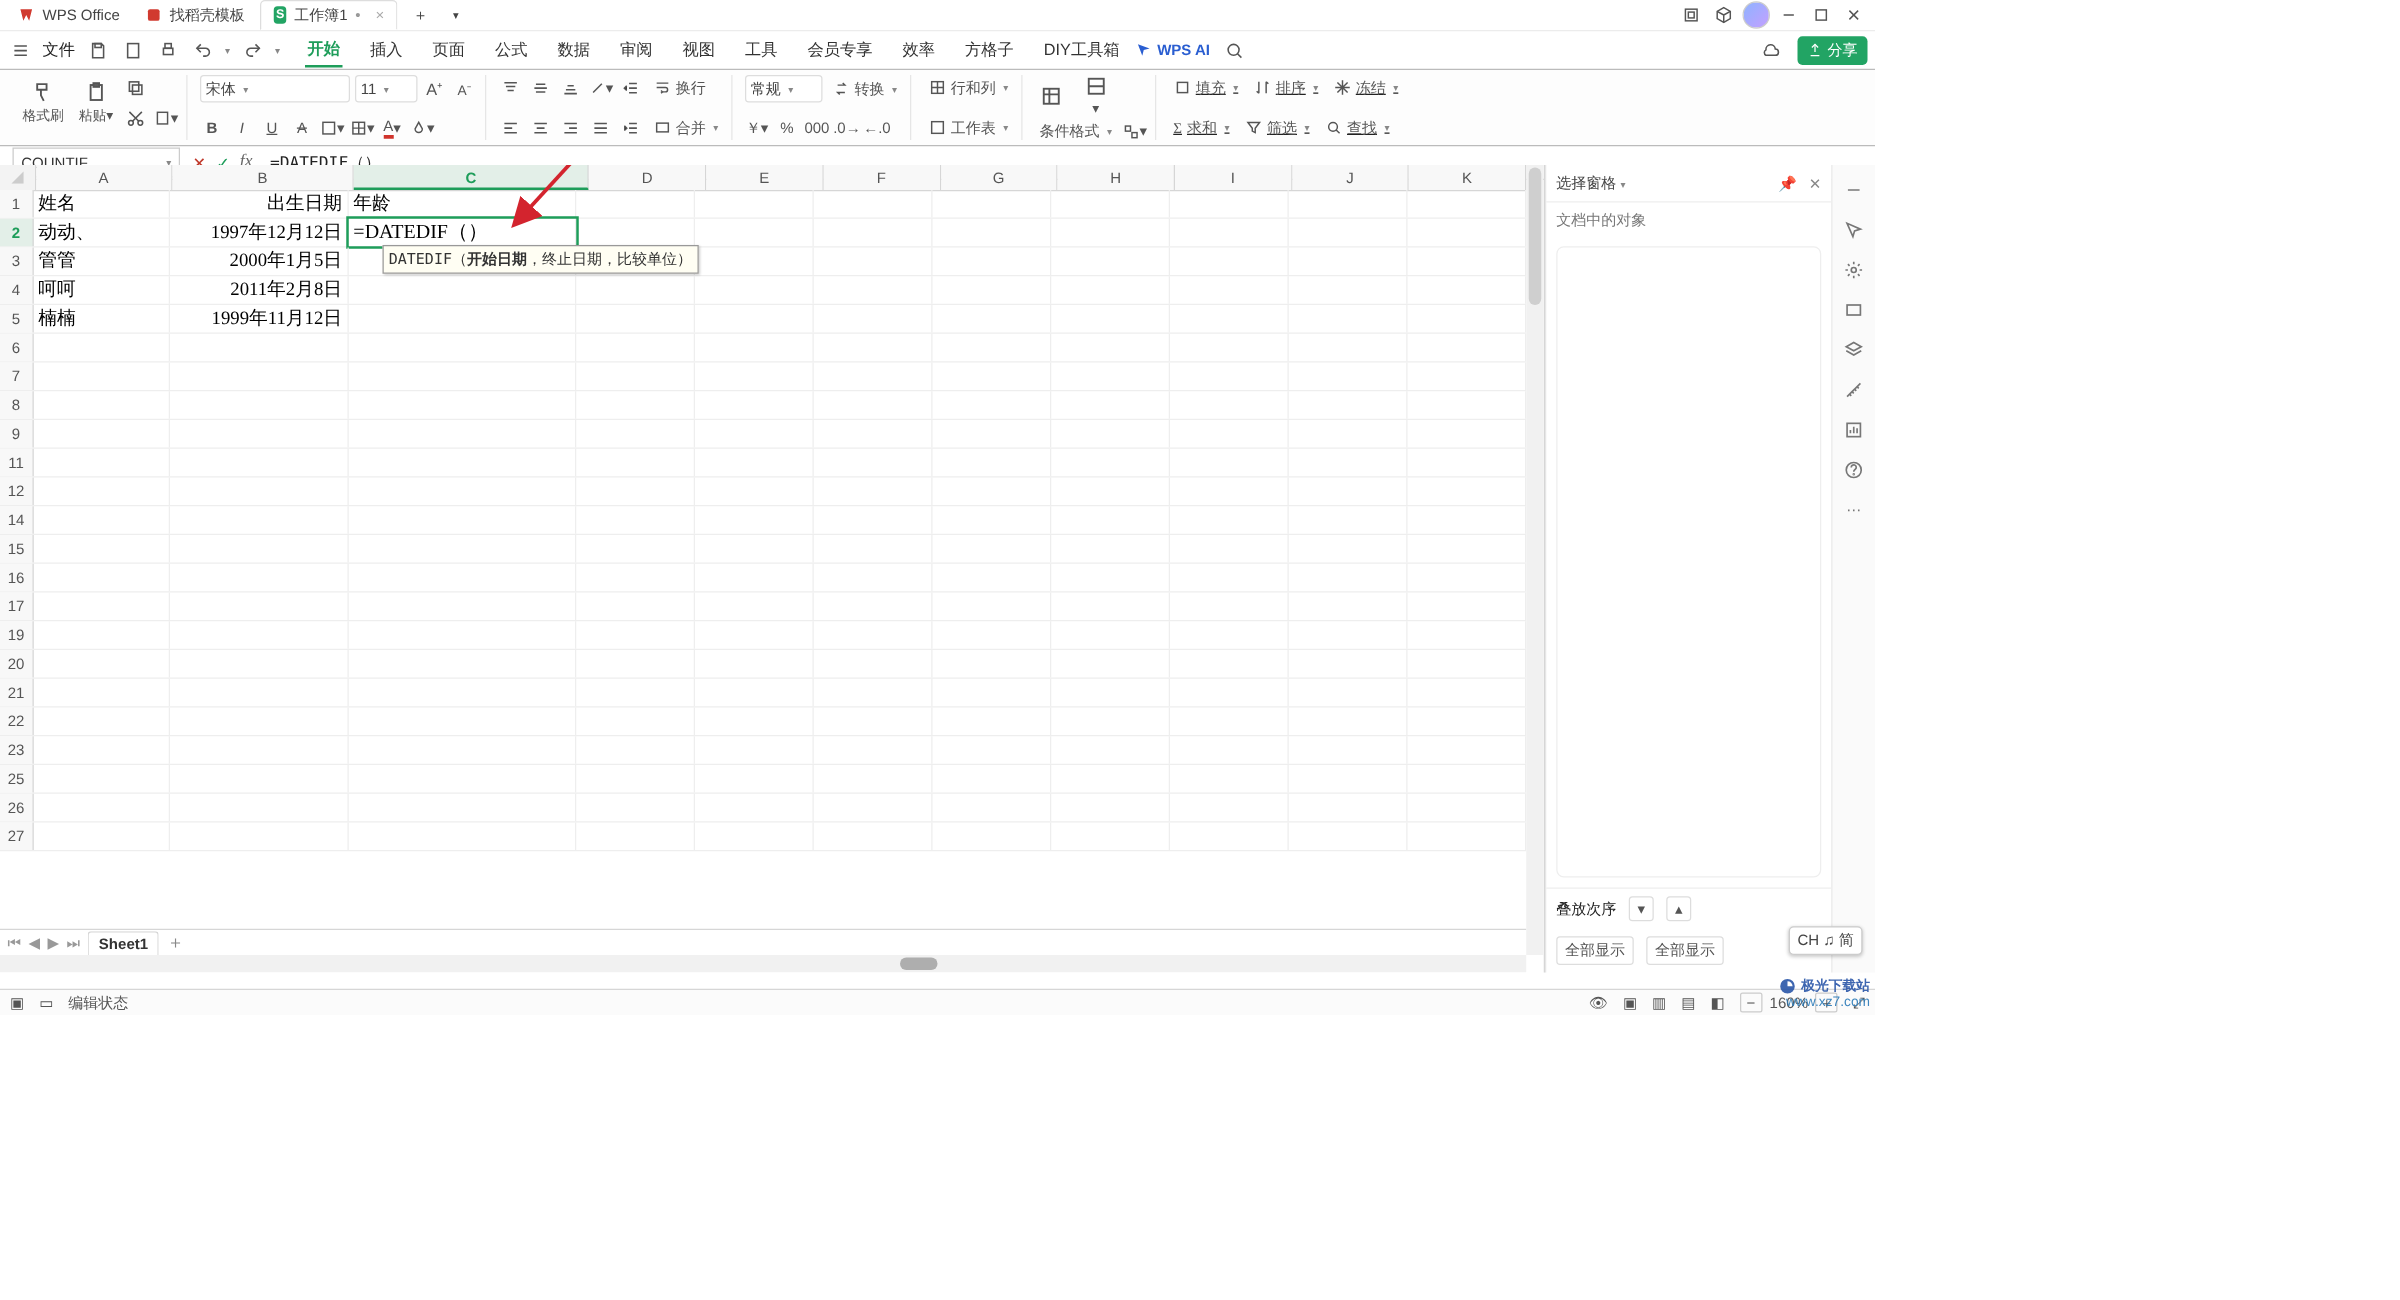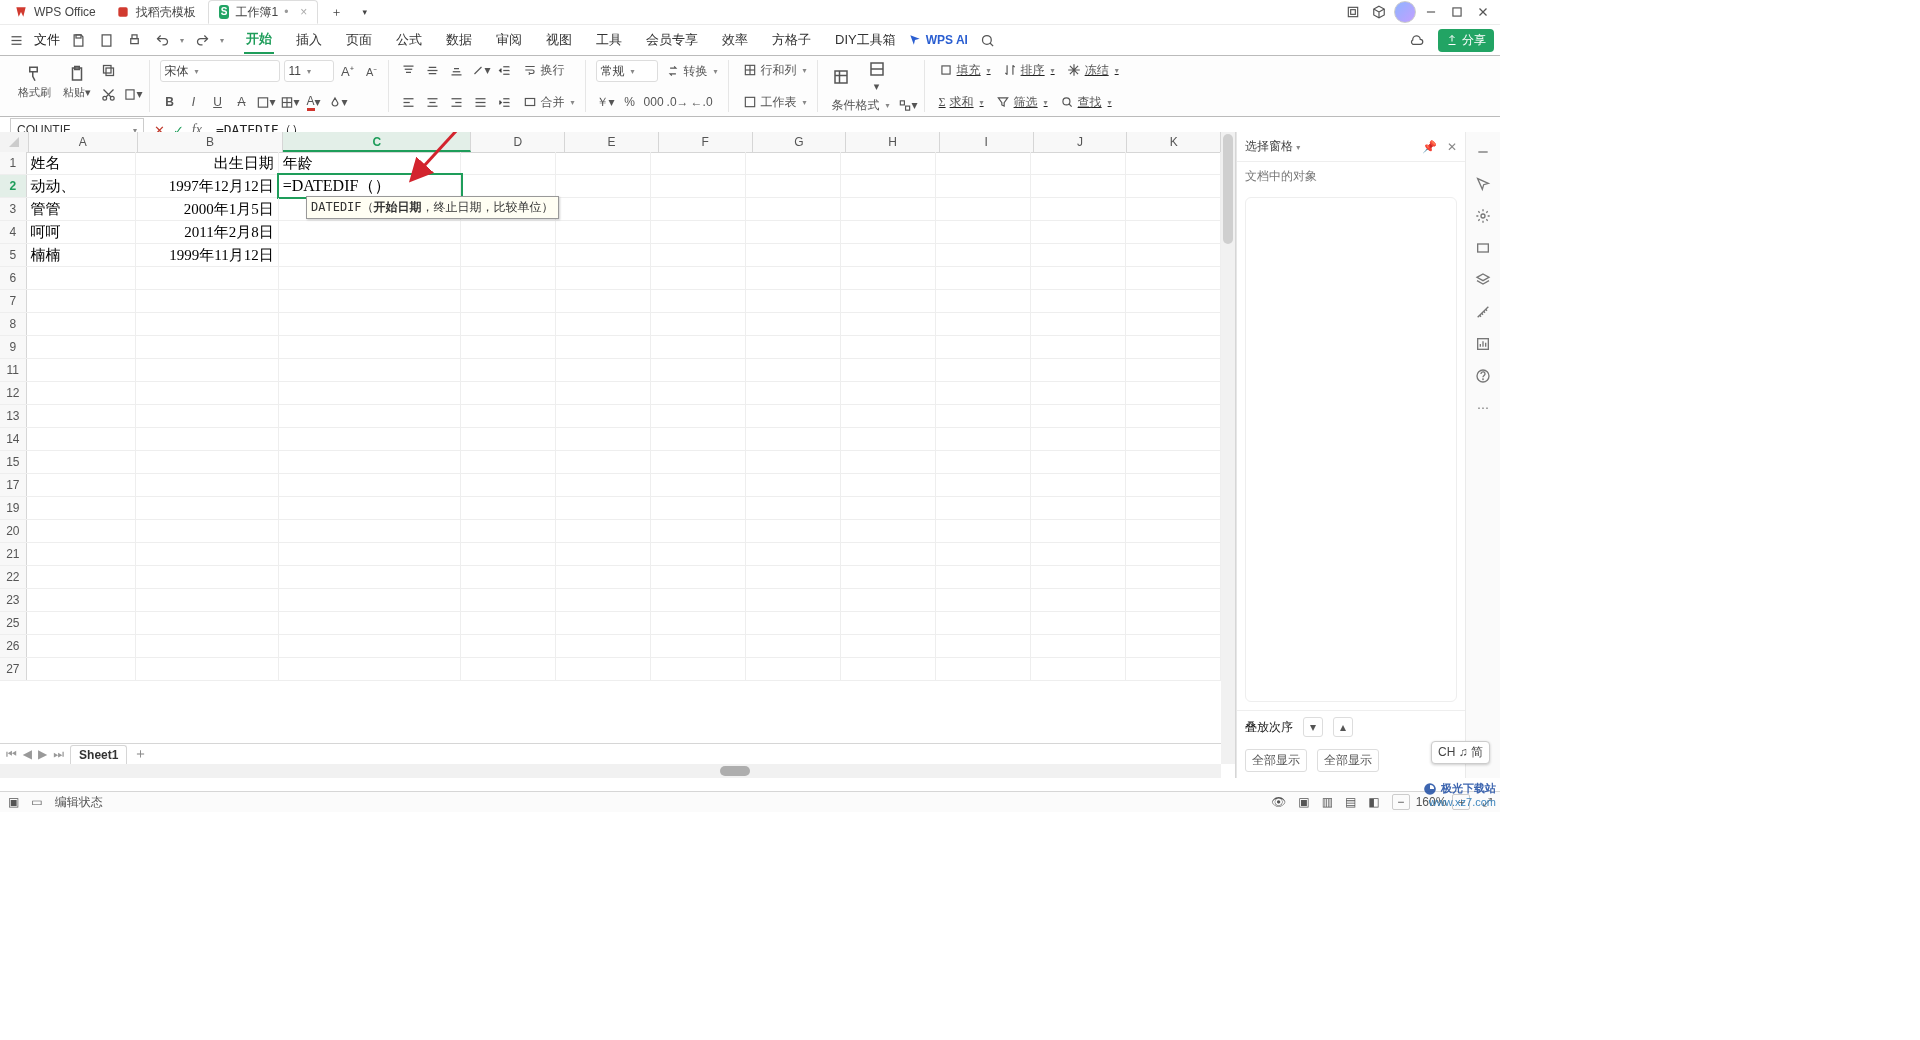--- a/index.html
+++ b/index.html
@@ -782,49 +782,49 @@
             <div class="cell" style="width: 94px;"></div>
             <div class="cell" style="width: 94px;"></div>
             <div class="cell" style="width: 94px;"></div>
             <div class="cell" style="width: 94px;"></div>
             <div class="cell" style="width: 94px;"></div>
             <div class="cell" style="width: 94px;"></div>
             <div class="cell" style="width: 94px;"></div>
             <div class="cell" style="width: 94px;"></div>
           </div>
           <div class="row-line">
-            <div class="rowhdr">13</div>
-            <div class="cell l" style="width: 110px;"></div>
-            <div class="cell r" style="width: 146px;"></div>
-            <div class="cell l" style="width: 190px;"></div>
-            <div class="cell" style="width: 94px;"></div>
-            <div class="cell" style="width: 94px;"></div>
-            <div class="cell" style="width: 94px;"></div>
-            <div class="cell" style="width: 94px;"></div>
-            <div class="cell" style="width: 94px;"></div>
-            <div class="cell" style="width: 94px;"></div>
-            <div class="cell" style="width: 94px;"></div>
-            <div class="cell" style="width: 94px;"></div>
-          </div>
-          <div class="row-line">
             <div class="rowhdr">14</div>
             <div class="cell l" style="width: 110px;"></div>
             <div class="cell r" style="width: 146px;"></div>
             <div class="cell l" style="width: 190px;"></div>
             <div class="cell" style="width: 94px;"></div>
             <div class="cell" style="width: 94px;"></div>
             <div class="cell" style="width: 94px;"></div>
             <div class="cell" style="width: 94px;"></div>
             <div class="cell" style="width: 94px;"></div>
             <div class="cell" style="width: 94px;"></div>
             <div class="cell" style="width: 94px;"></div>
             <div class="cell" style="width: 94px;"></div>
           </div>
           <div class="row-line">
             <div class="rowhdr">15</div>
+            <div class="cell l" style="width: 110px;"></div>
+            <div class="cell r" style="width: 146px;"></div>
+            <div class="cell l" style="width: 190px;"></div>
+            <div class="cell" style="width: 94px;"></div>
+            <div class="cell" style="width: 94px;"></div>
+            <div class="cell" style="width: 94px;"></div>
+            <div class="cell" style="width: 94px;"></div>
+            <div class="cell" style="width: 94px;"></div>
+            <div class="cell" style="width: 94px;"></div>
+            <div class="cell" style="width: 94px;"></div>
+            <div class="cell" style="width: 94px;"></div>
+          </div>
+          <div class="row-line">
+            <div class="rowhdr">16</div>
             <div class="cell l" style="width: 110px;"></div>
             <div class="cell r" style="width: 146px;"></div>
             <div class="cell l" style="width: 190px;"></div>
             <div class="cell" style="width: 94px;"></div>
             <div class="cell" style="width: 94px;"></div>
             <div class="cell" style="width: 94px;"></div>
             <div class="cell" style="width: 94px;"></div>
             <div class="cell" style="width: 94px;"></div>
             <div class="cell" style="width: 94px;"></div>
             <div class="cell" style="width: 94px;"></div>

